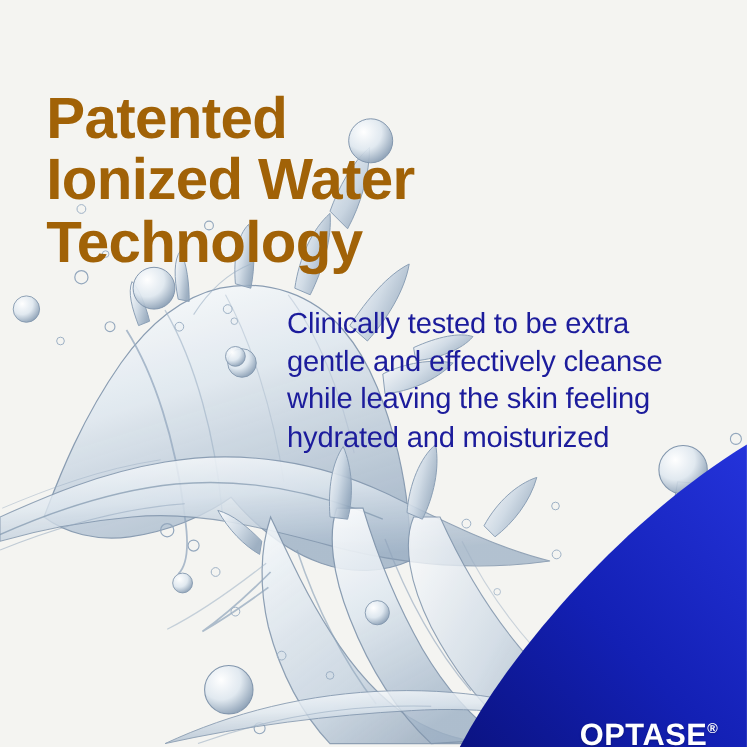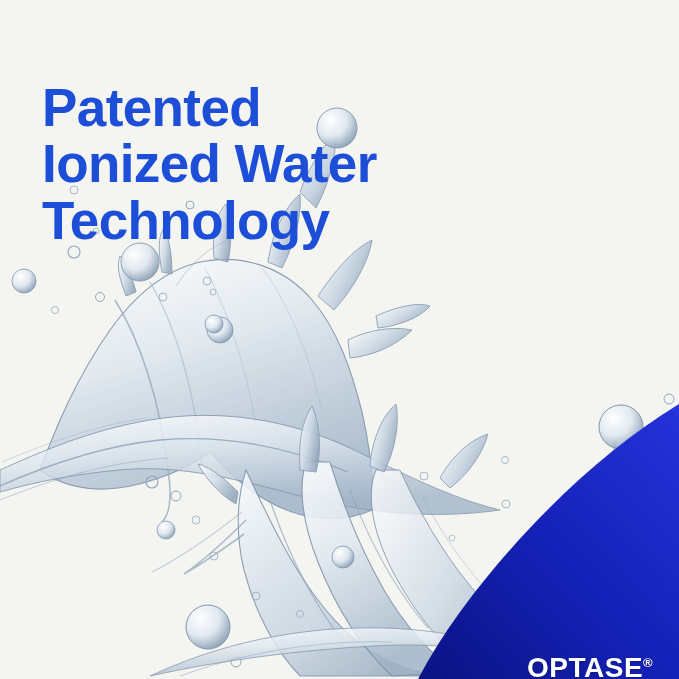--- a/index.html
+++ b/index.html
@@ -17,21 +17,21 @@
   }
   .layer{position:absolute;top:0;left:0;width:679px;height:679px;}
   #water-layer{z-index:2;}
   #blue-layer{z-index:3;}
   #text-layer{z-index:5;}
 
   .headline{
     position:absolute;
     left:42px; top:44px;
     width:430px;
-    color:#1d4ed8;
+    color:#a16207;
     font-size:53px;
     line-height:1.07;
     font-weight:700;
     letter-spacing:-0.6px;
     white-space:pre-line;
   }
   .body-copy{
     position:absolute;
     left:261px; top:250px;
     width:400px;
@@ -207,19 +207,23 @@
         <stop offset="100%" stop-color="#2433db"></stop>
       </linearGradient>
     </defs>
     <path d="M679 404 C600 452 520 530 460 612 C444 634 430 656 418 679 L679 679 Z" fill="url(#bluegrad)"></path>
   </svg>
 
   <div id="text-layer" class="layer" style="pointer-events:none;">
     <h1 class="headline">Patented
 Ionized Water
 Technology</h1>
+    <p class="body-copy">Clinically tested to be extra
+gentle and effectively cleanse
+while leaving the skin feeling
+hydrated and moisturized</p>
   </div>
 
   <div class="brand">
     <span>OPTASE</span><span class="reg">®</span>
   </div>
 
 </div>
 
 </body></html>

